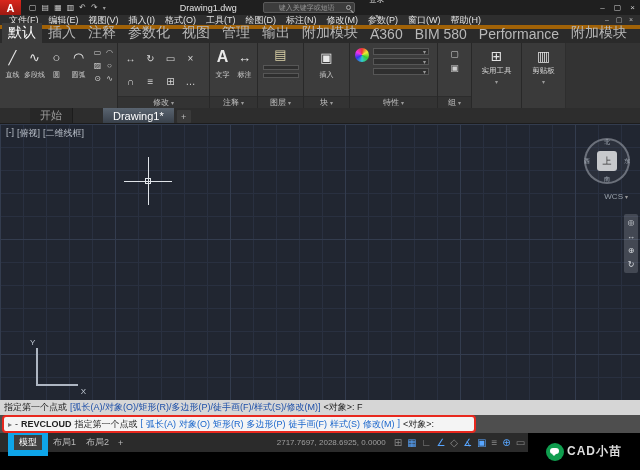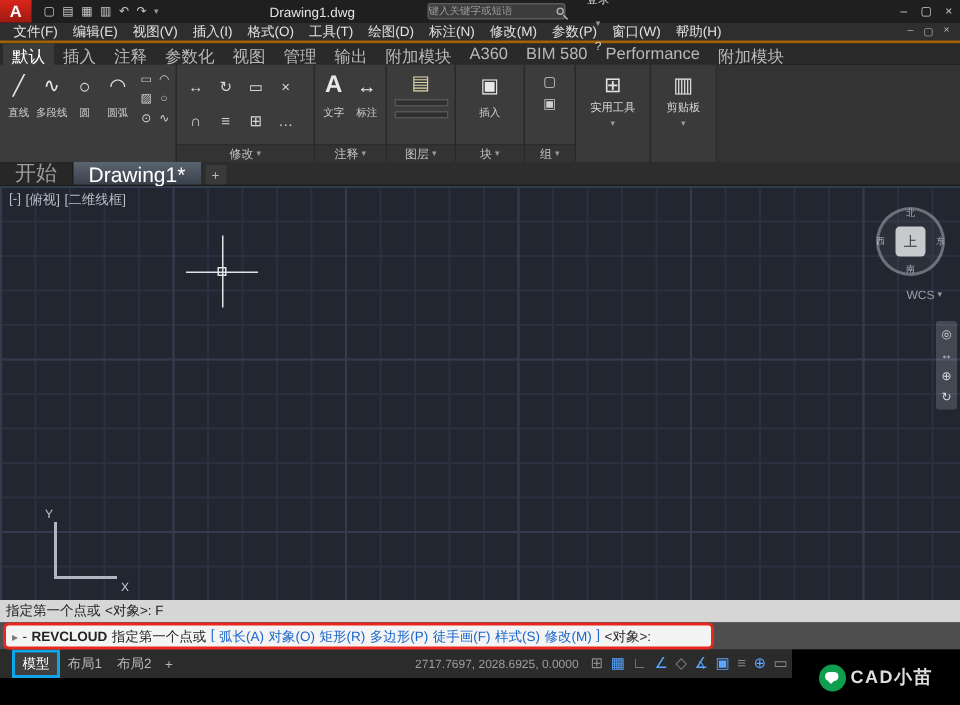--- a/index.html
+++ b/index.html
@@ -6,43 +6,43 @@
   html,body{width:640px;height:470px;overflow:hidden;background:#000;
     font-family:"Liberation Sans","DejaVu Sans",sans-serif;}
   .app{position:relative;width:640px;height:470px;background:#000;}
 
   
   .titlebar{height:15px;background:#1f1f1f;display:flex;align-items:center;font-size:9px;color:#cfcfcf;}
   .logo{width:21px;height:15px;background:linear-gradient(180deg,#d9261c,#9e1a12);color:#fff;
     font-weight:bold;font-size:11px;display:flex;align-items:center;justify-content:center;cursor:pointer;}
   .qat{display:flex;gap:5px;margin-left:8px;font-size:8px;color:#c9c9c9;align-items:center;}
   .doc-title{margin-left:74px;color:#e3e3e3;}
-  .search{margin-left:48px;display:flex;align-items:center;background:#3c3c3c;border:1px solid #5a5a5a;
-    height:11px;width:92px;border-radius:2px;padding:0 0;gap:3px;}
+  .search{margin-left:26px;display:flex;align-items:center;background:#3c3c3c;border:1px solid #5a5a5a;
+    height:11px;width:92px;border-radius:2px;padding:0 15px;gap:3px;}
   .search input{flex:1;background:transparent;border:none;outline:none;color:#ddd;font-size:7px;
     width:64px;font-family:inherit;}
   .search input::placeholder{color:#9a9a9a;}
   .mag{width:5px;height:5px;border:1px solid #aaa;border-radius:50%;position:relative;flex:none;}
   .mag::after{content:"";position:absolute;width:4px;height:1px;background:#aaa;transform:rotate(45deg);left:3px;top:5px;}
   .infocenter{display:flex;align-items:center;gap:7px;margin-left:14px;font-size:8px;color:#d5d5d5;flex-direction:column;}
   .person{width:7px;height:7px;position:relative;flex:none;}
   .person::before{content:"";position:absolute;left:2px;top:0;width:3px;height:3px;border-radius:50%;background:#bbb;}
   .person::after{content:"";position:absolute;left:0;top:3px;width:7px;height:4px;border-radius:3px 3px 0 0;background:#bbb;}
   .win-controls{margin-left:auto;display:flex;}
   .win-controls span{width:15px;text-align:center;font-size:8px;color:#ccc;}
 
   
   .menubar{height:14px;background:#2e2e2e;display:flex;align-items:center;font-size:9px;color:#e2e2e2;
-    padding-left:4px;border-bottom:2px solid #a16207;}
+    padding-left:4px;border-bottom:4px solid #a16207;}
   .mitem{padding:0 5px;white-space:nowrap;}
   .doc-controls{margin-left:auto;display:flex;padding-right:3px;font-size:7px;color:#bbb;}
   .doc-controls span{width:12px;text-align:center;}
 
   
-  .ribbon-tabs{height:14px;background:#2a2a2a;display:flex;align-items:flex-start;font-size:11px;padding-left:2px;}
+  .ribbon-tabs{height:14px;background:#2a2a2a;display:flex;align-items:flex-end;font-size:14px;padding-left:2px;}
   .rtab{padding:1px 6px;color:#b8b8b8;display:flex;align-items:center;white-space:nowrap;}
   .rtab.active{background:#3c3c3c;color:#fff;}
 
   
   .ribbon{height:65px;background:#333;display:flex;}
   .panel{position:relative;height:65px;background:#3c3c3c;border-right:1px solid #282828;flex:none;}
   .panel-label{position:absolute;left:0;right:0;bottom:0;height:12px;background:#333;color:#c0c0c0;
     font-size:8px;display:flex;align-items:center;justify-content:center;gap:2px;border-top:1px solid #2c2c2c;cursor:pointer;}
   .caret{font-size:6px;color:#9a9a9a;}
   .tools{display:flex;padding:2px 2px 0 2px;gap:1px;}
@@ -64,21 +64,21 @@
   .prop-bars{display:flex;flex-direction:column;gap:3px;}
   .pbar{width:56px;height:7px;background:#2f2f2f;border:1px solid #565656;display:flex;
     align-items:center;justify-content:flex-end;padding-right:2px;cursor:pointer;}
   .grp{display:flex;flex-direction:column;align-items:center;gap:4px;padding-top:6px;font-size:9px;color:#cfcfcf;}
   .big-collapsed{display:flex;flex-direction:column;align-items:center;padding-top:5px;gap:2px;cursor:pointer;}
   .cglyph{font-size:14px;color:#e2e2e2;}
   .clabel{font-size:7.5px;color:#d5d5d5;white-space:nowrap;}
 
   
   .filetabs{height:16px;background:#2d2d2d;display:flex;align-items:flex-end;border-bottom:1px solid #1c1c1c;}
-  .ftab{height:15px;display:flex;align-items:center;padding:0 10px;font-size:14px;cursor:pointer;}
+  .ftab{height:15px;display:flex;align-items:center;padding:0 10px;font-size:11px;cursor:pointer;margin-left:30px;}
   .ftab.start{background:#272727;color:#9c9c9c;border-right:1px solid #1c1c1c;}
   .ftab.active{background:linear-gradient(180deg,#5a6470,#39414b);color:#fff;}
   .newtab{width:14px;height:13px;margin-left:3px;background:#3a3a3a;color:#bbb;font-size:9px;
     display:flex;align-items:center;justify-content:center;border-radius:1px;cursor:pointer;}
 
   
   .viewport{position:relative;height:276px;background:#212631;overflow:hidden;
     background-image:
       linear-gradient(to right,#333c4e 1px,transparent 1px),
       linear-gradient(to bottom,#333c4e 1px,transparent 1px),
@@ -123,21 +123,21 @@
     color:#222;padding:0 4px;gap:3px;white-space:nowrap;overflow:hidden;}
   .cicon{color:#777;font-size:8px;}
   .cmd-name{font-weight:bold;}
   .copts{display:flex;gap:3px;color:#1a66cc;}
   .copts span{cursor:pointer;}
 
   
   .statusbar{height:19px;background:#2b2b2b;display:flex;align-items:center;font-size:9px;
     color:#b9b9b9;padding:0 8px;}
   .ltab{padding:1px 5px;cursor:pointer;white-space:nowrap;}
-  .ltab.active{background:#3f3f3f;color:#fff;border:2px solid #0ea5e9;}
+  .ltab.active{background:#3f3f3f;color:#fff;border:6px solid #0ea5e9;}
   .newlayout{padding:1px 4px;cursor:pointer;}
   .coords{margin-left:auto;font-size:8px;color:#9f9f9f;cursor:pointer;white-space:nowrap;}
   .sicons{display:flex;gap:5px;margin-left:8px;margin-right:96px;font-size:10px;}
   .sicons span{cursor:pointer;}
   .sicons .on{color:#58a6ff;}
   .sicons .off{color:#8a8a8a;}
   .bottom-strip{height:18px;background:#000;}
 
   
   .watermark{position:absolute;right:0;bottom:0;width:112px;height:37px;background:#000;
@@ -300,20 +300,40 @@
           <span class="tglyph">▣</span>
           <span class="tlabel">插入</span>
         </div>
       </div>
       <div class="panel-label">
         <span>块</span>
         <span class="caret">▾</span>
       </div>
     </div>
 
+    <div class="panel" style="width:88px">
+      <div class="prop-row">
+        <div class="color-wheel"></div>
+        <div class="prop-bars">
+          <div class="pbar">
+            <span class="caret">▾</span>
+          </div>
+          <div class="pbar">
+            <span class="caret">▾</span>
+          </div>
+          <div class="pbar">
+            <span class="caret">▾</span>
+          </div>
+        </div>
+      </div>
+      <div class="panel-label">
+        <span>特性</span>
+        <span class="caret">▾</span>
+      </div>
+    </div>
 
     <div class="panel" style="width:34px">
       <div class="grp">
         <span>▢</span>
         <span>▣</span>
       </div>
       <div class="panel-label">
         <span>组</span>
         <span class="caret">▾</span>
       </div>
@@ -380,20 +400,21 @@
     <div class="ucs">
       <span class="ucs-ylabel">Y</span>
       <span class="ucs-xlabel">X</span>
       <div class="ucs-y"></div>
         <div class="ucs-x"></div>
     </div>
   </div>
 
   <div class="cmd-history">
     <span>指定第一个点或</span>
+    <span class="opts">[弧长(A)/对象(O)/矩形(R)/多边形(P)/徒手画(F)/样式(S)/修改(M)]</span>
     <span>&lt;对象&gt;: F</span>
   </div>
 
   <div class="cmd-row">
     <div class="cmd-bar">
       <span class="cicon">▸</span>
       <span>-</span>
       <span class="cmd-name">REVCLOUD</span>
       <span>指定第一个点或</span>
       <span class="copts">

